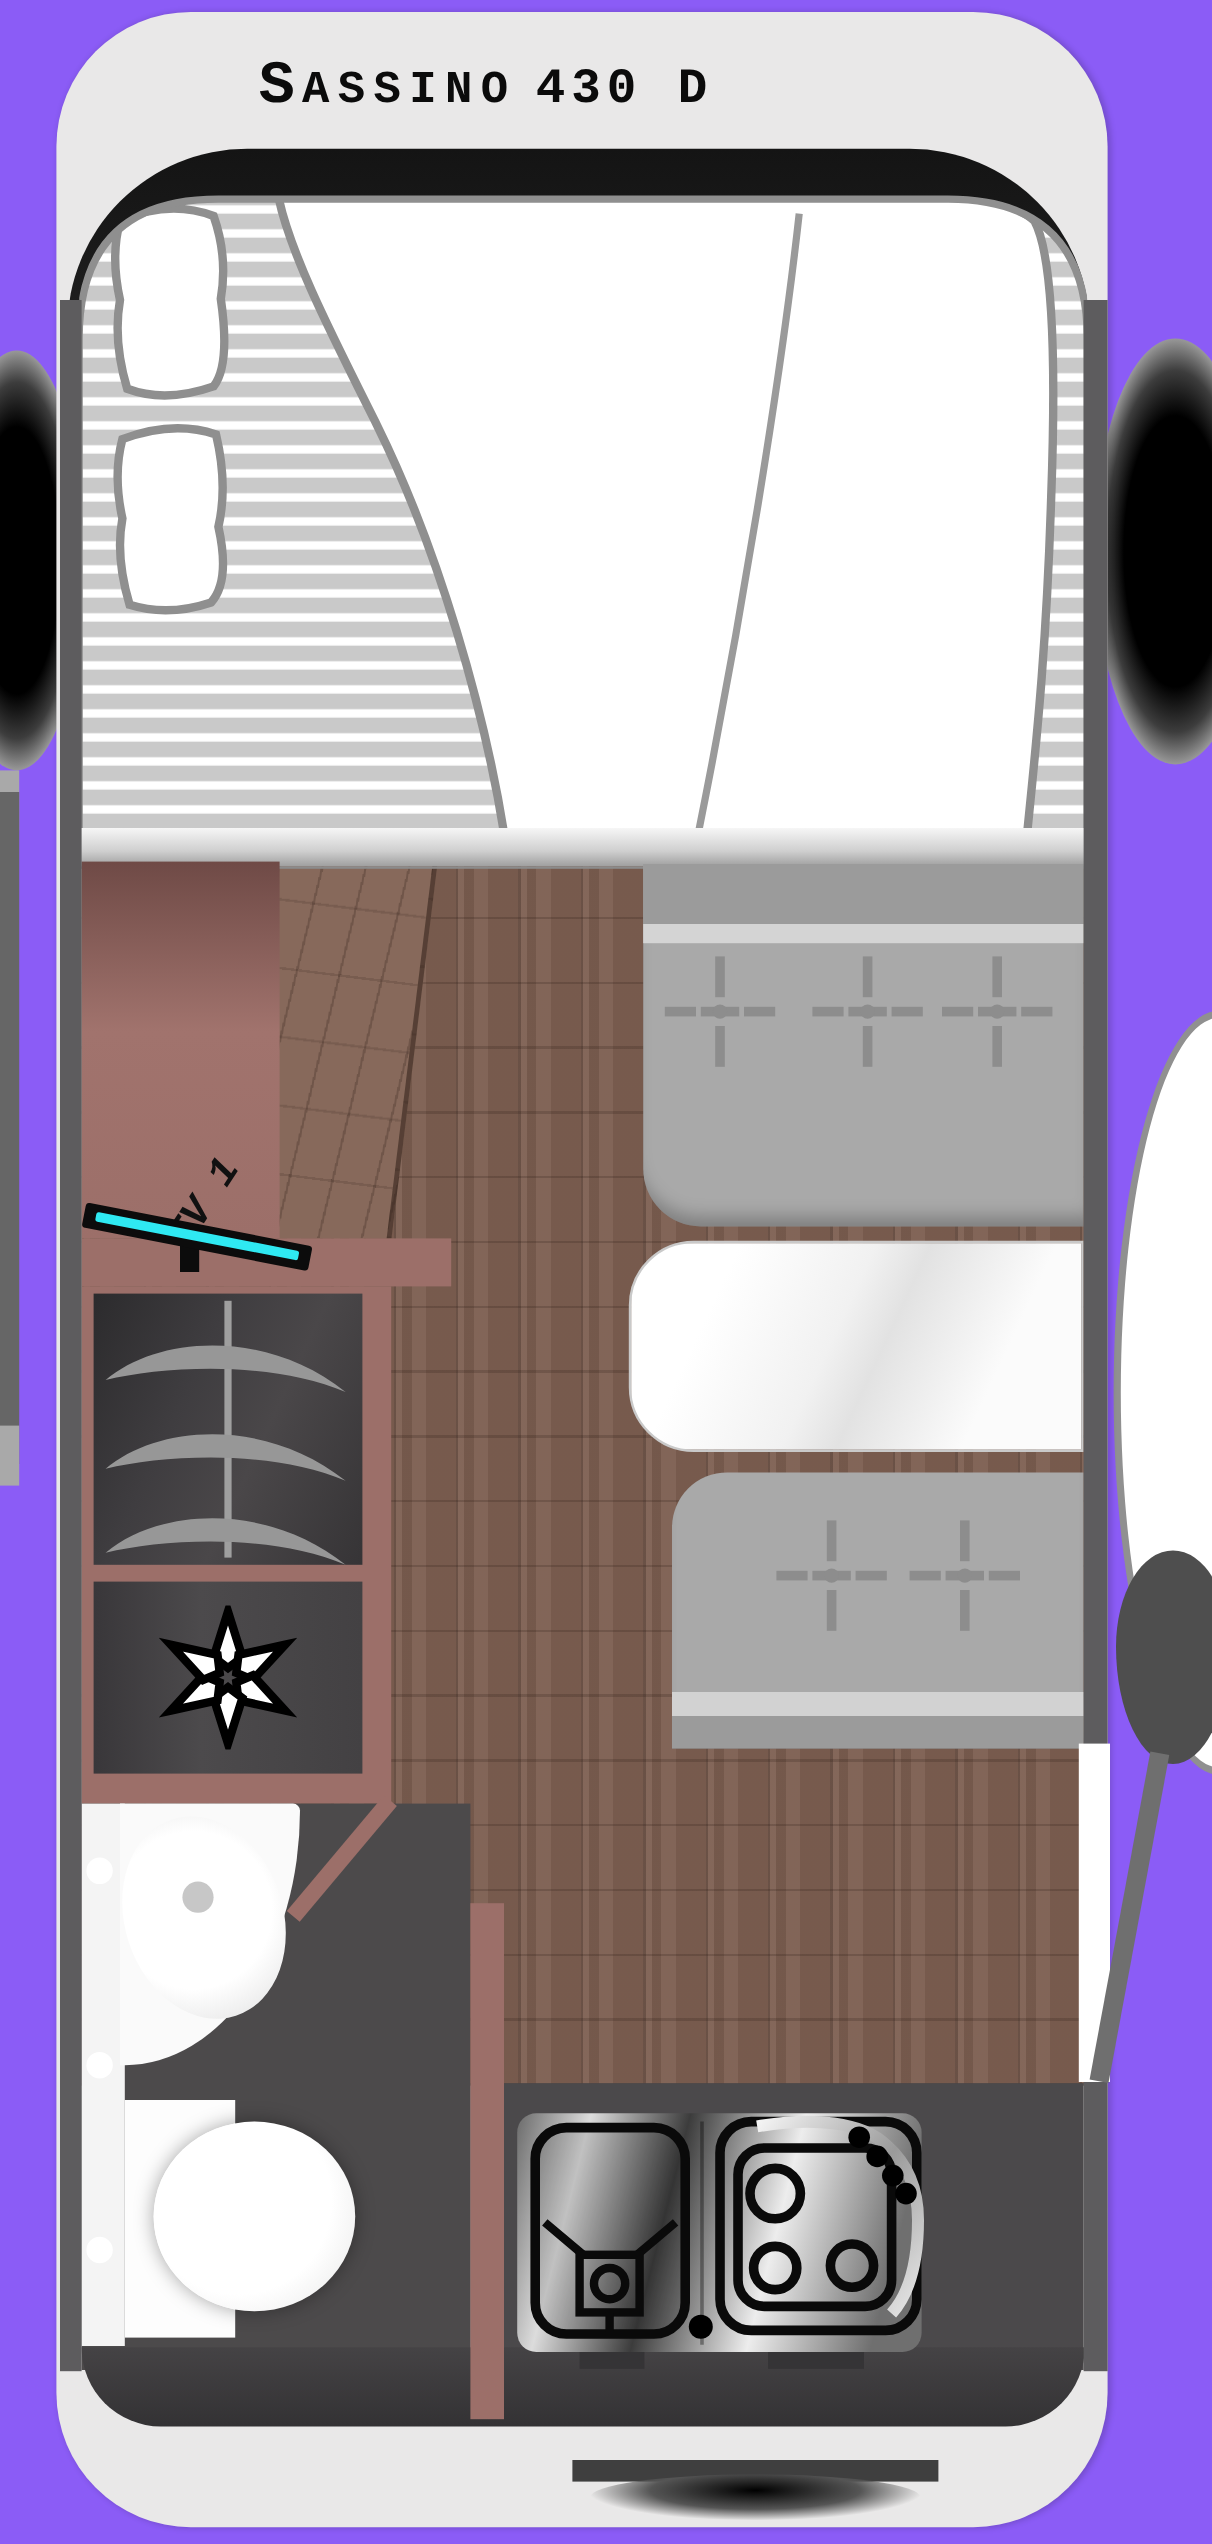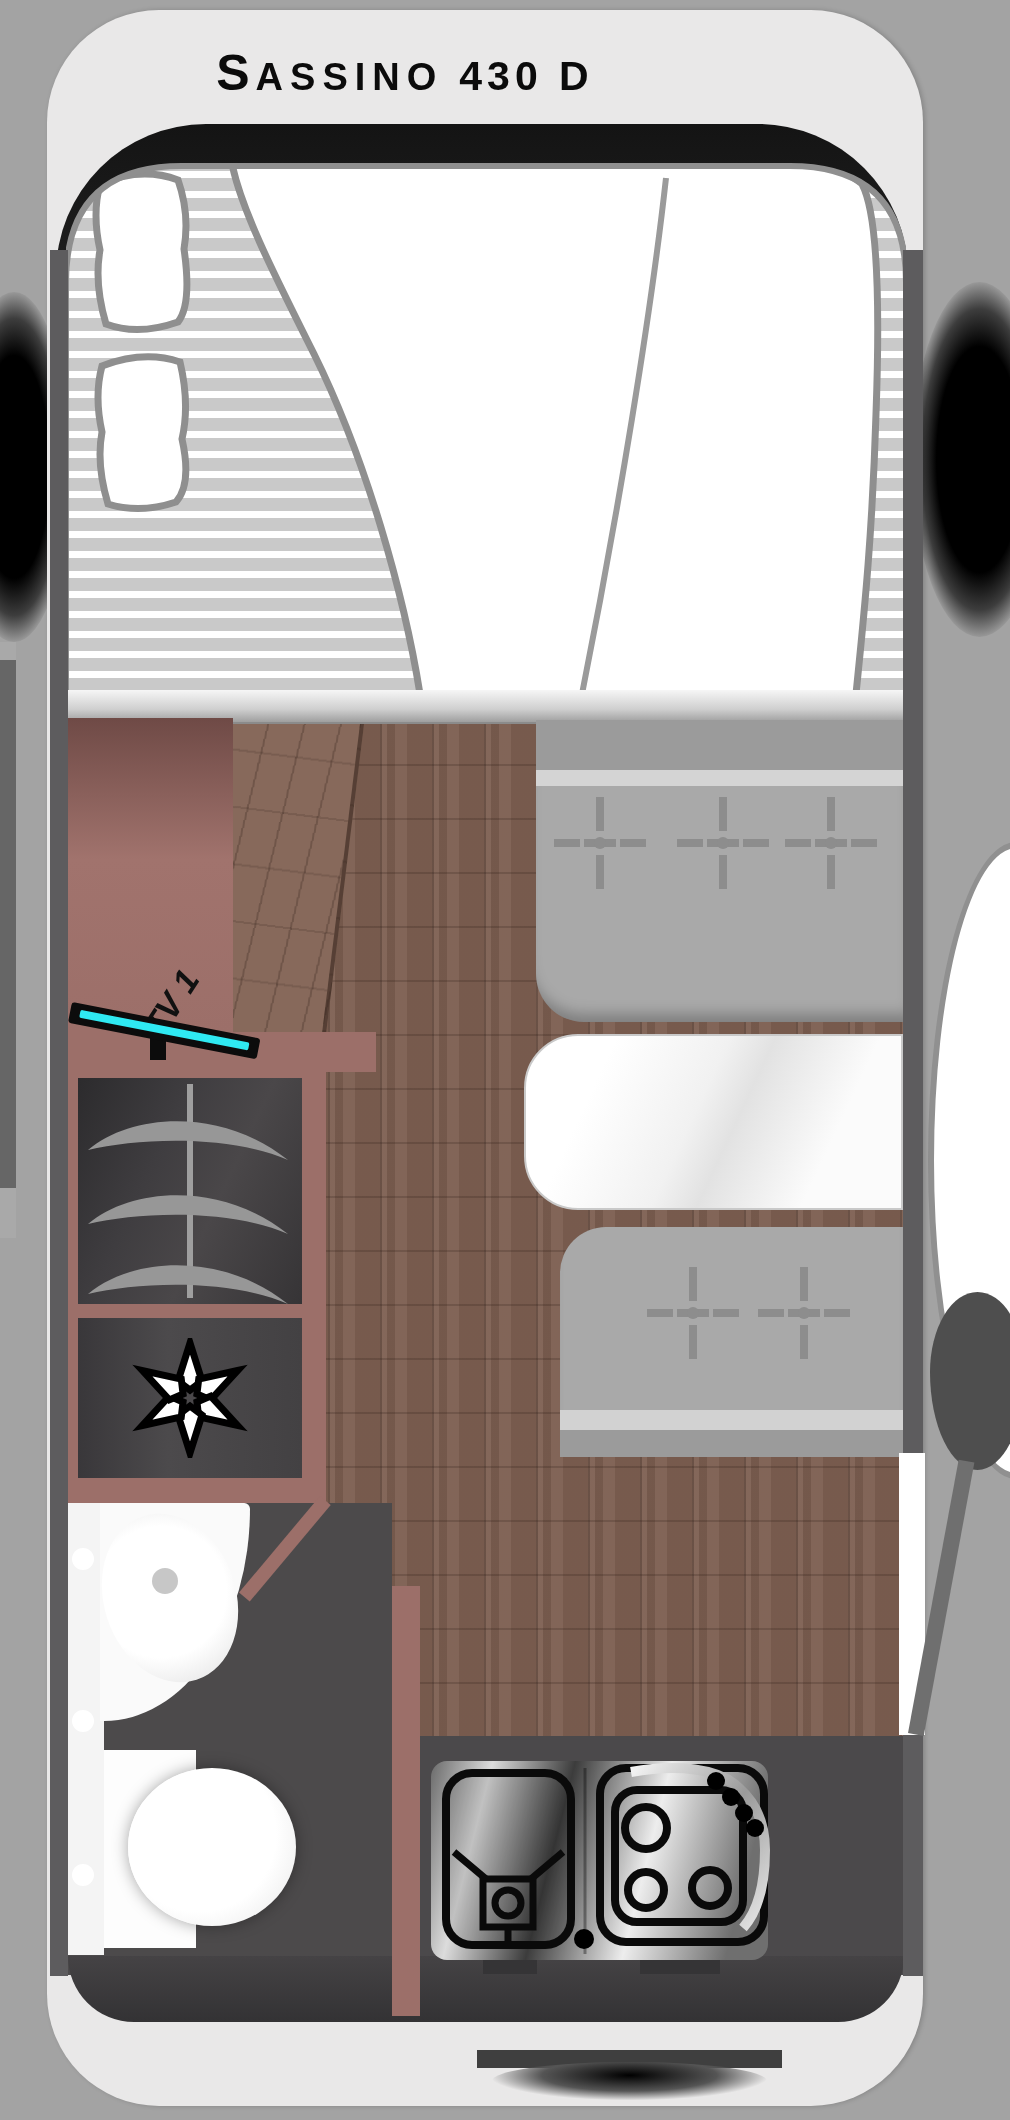--- a/index.html
+++ b/index.html
@@ -1,17 +1,17 @@
 <!DOCTYPE html>
 <html><head>
 <meta charset="utf-8">
 <style>
   html,body{margin:0;padding:0;background:#fff;}
-  #stage{position:relative;width:1010px;height:2120px;background:#a3a3a3;overflow:hidden;
-         font-family:Liberation Sans, sans-serif;}
+  #stage{position:relative;width:1010px;height:2120px;background:#8b5cf6;overflow:hidden;
+         font-family:Liberation Mono, monospace;}
   .abs{position:absolute;}
   
   .shell{left:47px;top:10px;width:876px;height:2096px;background:#e9e8e8;
          border-radius:112px;z-index:1;box-shadow:2px 0 5px rgba(0,0,0,.18);}
   .wheel{z-index:0;}
   .iz{z-index:2;}
   
   .title{left:0;top:44px;width:810px;text-align:center;color:#0b0b0b;font-weight:bold;white-space:nowrap;}
   .title .big{font-size:50px;letter-spacing:6px;}
   .title .small{font-size:38px;letter-spacing:7px;}

